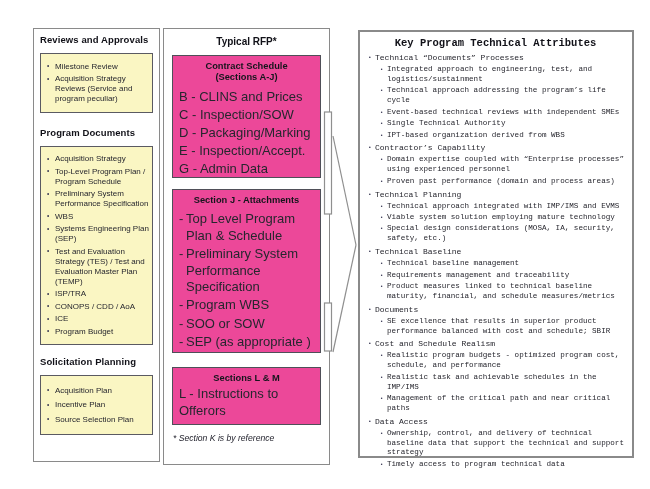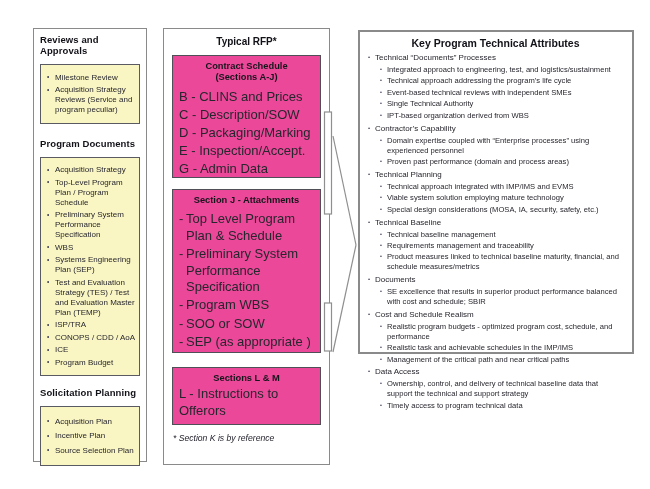--- a/index.html
+++ b/index.html
@@ -6,21 +6,21 @@
   body {
     width:650px; height:489px; background:#ffffff; position:relative;
     font-family:"Liberation Sans","DejaVu Sans",sans-serif;
     color:#26262e; overflow:hidden;
   }
   .panel {
     position:absolute; background:#ffffff; box-sizing:border-box;
     border:1.5px solid #8a8a8a;
   }
   
-  .left-panel  { left:33px;  top:28px; width:114px; height:434px; padding:5px 6px; }
+  .left-panel  { left:33px;  top:28px; width:127px; height:434px; padding:5px 6px; }
   .lp-heading  { font-size:9.5px; font-weight:bold; color:#111118; margin:0; letter-spacing:0.1px; }
   .mt-a { margin-top:0; }
   .mt-b { margin-top:14px; }
   .mt-c { margin-top:11px; }
   ul { list-style:none; margin:0; padding:0; }
   .ybox {
     background:#faf6c3; border:1.3px solid #5a5a62;
     padding:5px 3px 5px 5px; margin-top:8px;
   }
   .ybox li {
@@ -42,21 +42,21 @@
   .tlist.dash li { position:relative; padding-left:7px; }
   .tlist.dash li::before { content:"-"; position:absolute; left:0; }
   .tbox.b1 { height:123px; }
   .tbox.b2 { height:164px; margin-top:11px; }
   .tbox.b3 { height:58px;  margin-top:14px; }
   .tbox.b3 .tlist { margin-top:2px; }
   .footnote { font-style:italic; font-size:8.6px; margin-top:8px; padding-left:2px; color:#1d1d28; }
   
   .arrow { position:absolute; left:320px; top:106px; }
   
-  .right-panel { left:358px; top:30px; width:276px; height:324px; border-width:2px; padding:5px 7px 4px 6px; }
+  .right-panel { left:358px; top:30px; width:276px; height:428px; border-width:2px; padding:5px 7px 4px 6px;font-family:Liberation Mono, monospace; }
   .rp-heading { text-align:center; font-weight:bold; font-size:10.5px; color:#111118; margin:0 0 4px; }
   .rp-l1 { font-size:8px; line-height:1.3; margin-top:3px; position:relative; padding-left:9px; }
   .rp-l1::before { content:"•"; position:absolute; left:2px; top:1px; font-size:6px; color:#3a3a55; }
   .rp-l2 { margin-left:13px; }
   .rp-l2 li { font-size:7.6px; line-height:1.3; margin:1.6px 0; padding-left:8px; position:relative; }
   .rp-l2 li::before { content:"•"; position:absolute; left:1px; top:1px; font-size:5.5px; color:#3a3a55; }
 </style>
 </head>
 <body>
 
@@ -94,21 +94,21 @@
 </section>
 
 <section class="panel middle-panel">
   <h2 class="mp-heading">Typical RFP*</h2>
 
   <div class="tbox b1">
     <div class="tbox-title">Contract Schedule</div>
     <div class="tbox-title">(Sections A-J)</div>
     <ul class="tlist">
         <li>B - CLINS and Prices</li>
-        <li>C - Description/SOW</li>
+        <li>C - Inspection/SOW</li>
         <li>D - Packaging/Marking</li>
         <li>E - Inspection/Accept.</li>
         <li>G - Admin Data</li>
         <li>H - Special Provisions</li>
       </ul>
   </div>
 
   <div class="tbox b2">
     <div class="tbox-title">Section J - Attachments</div>
     <ul class="tlist dash">

